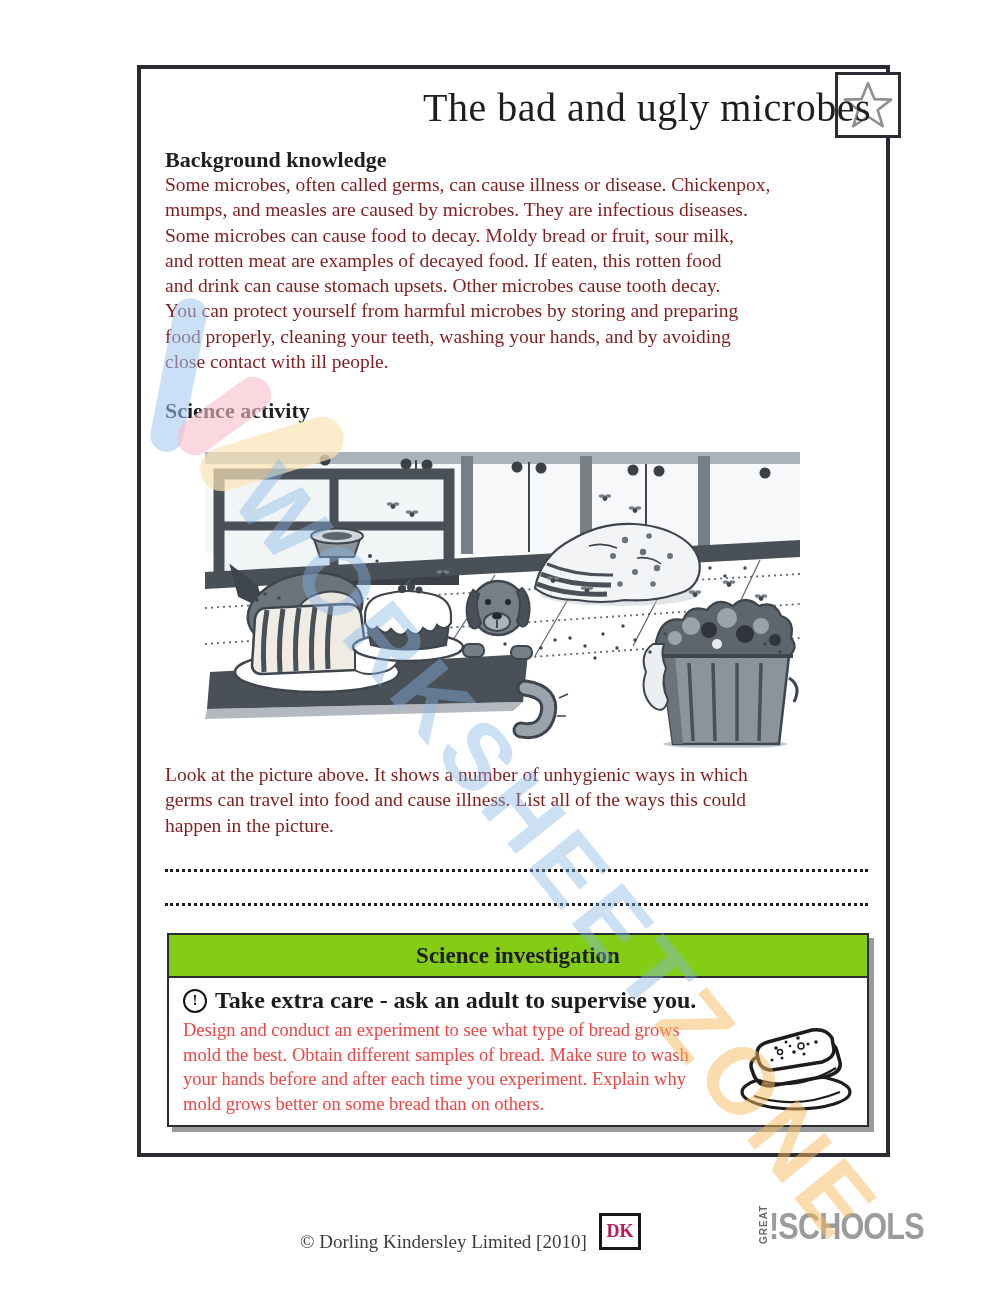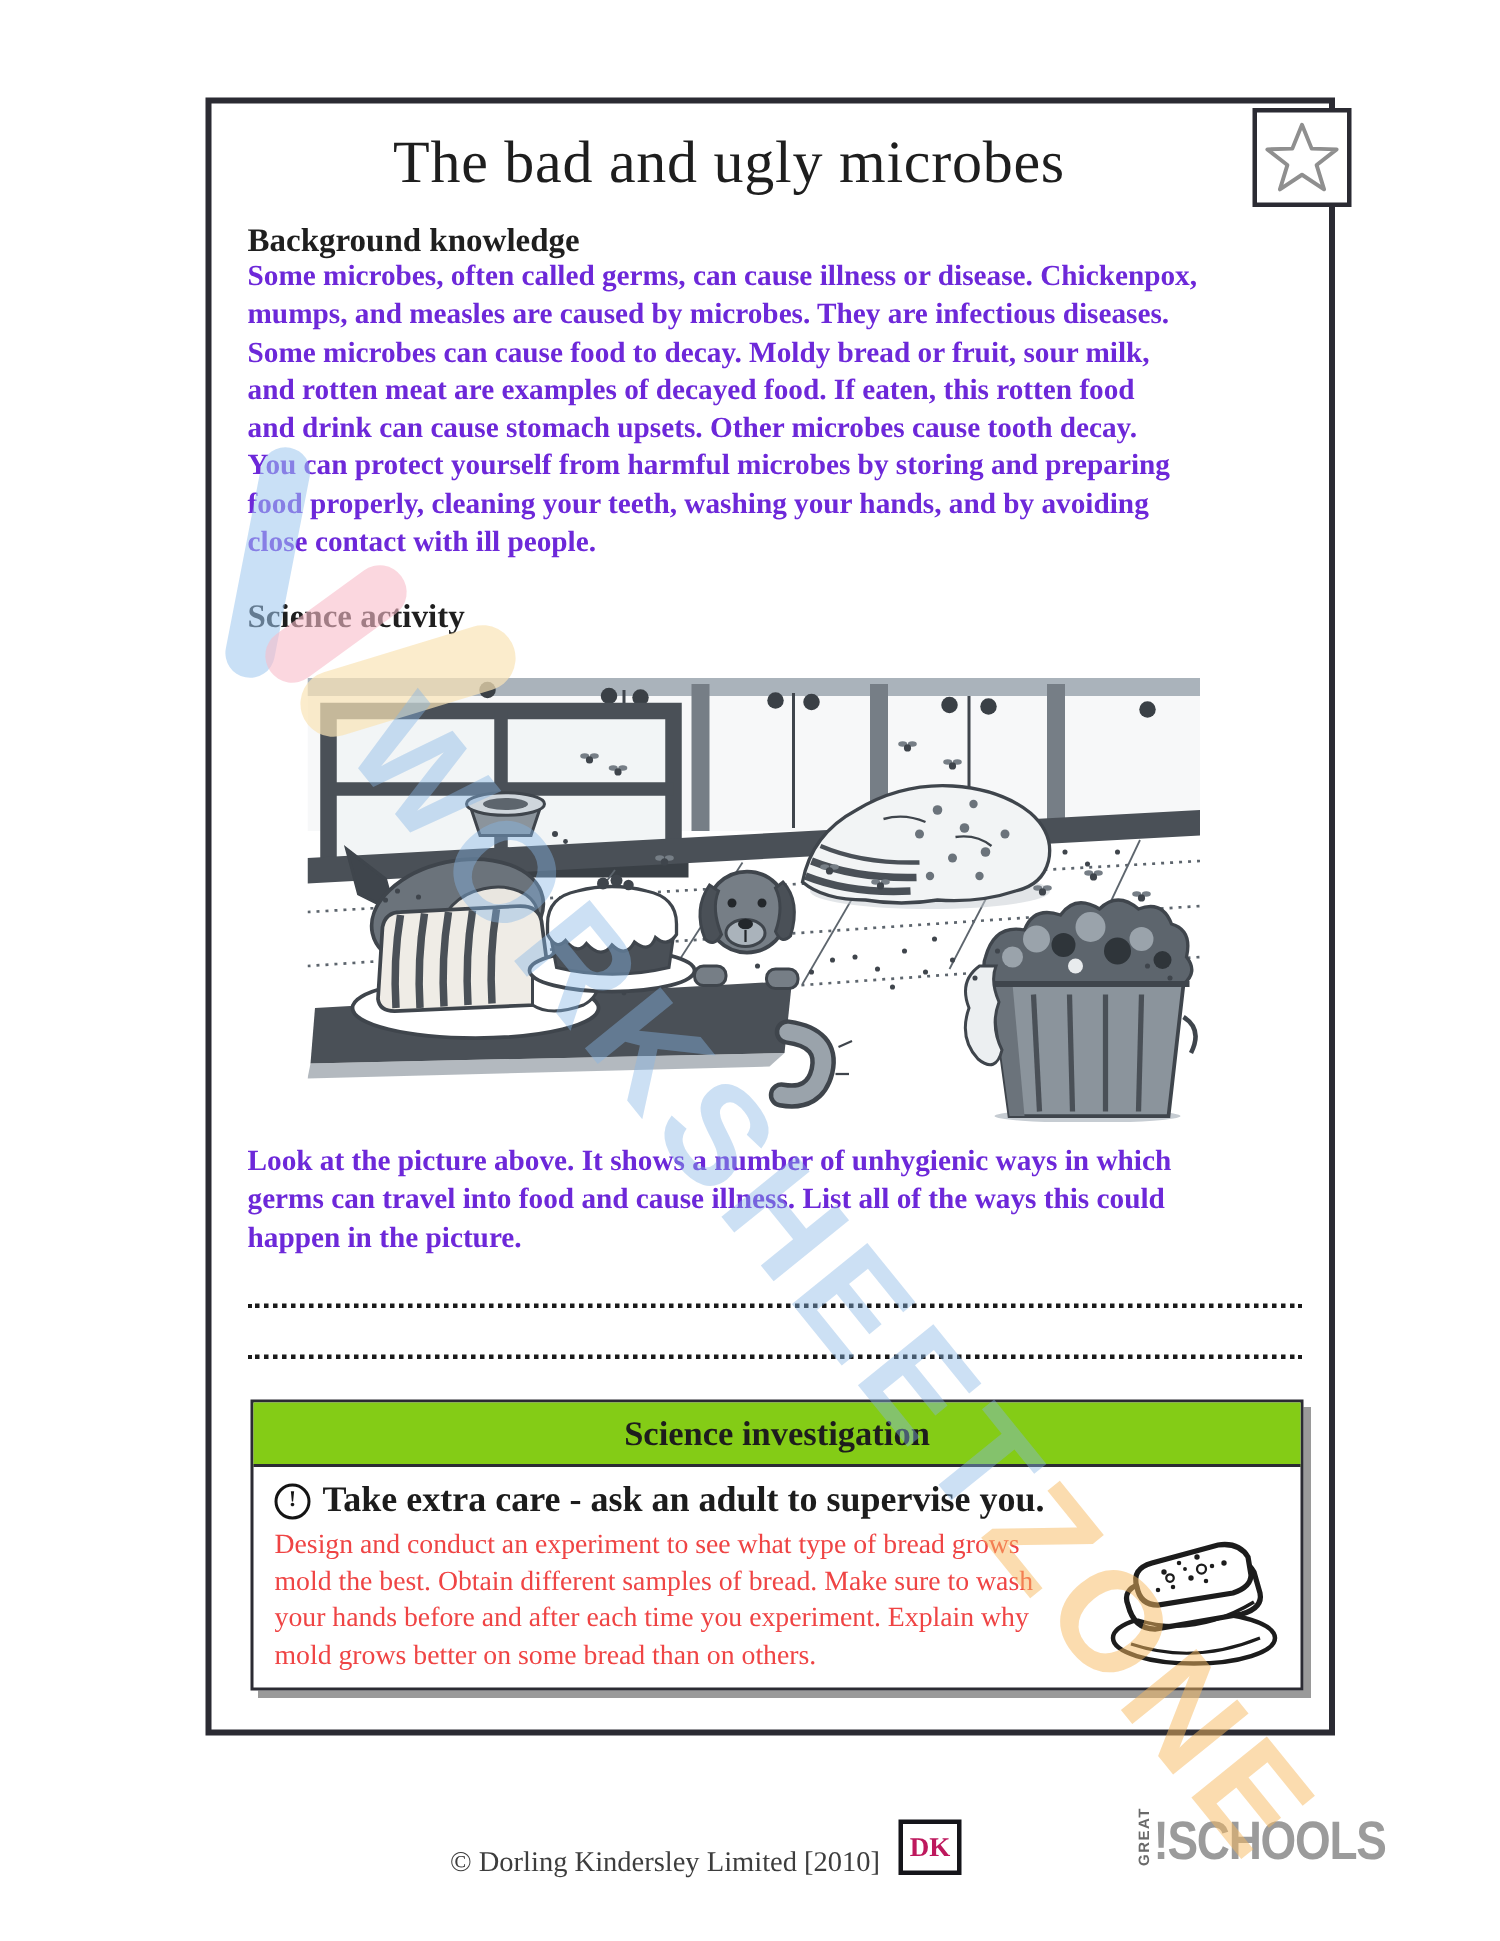--- a/index.html
+++ b/index.html
@@ -14,27 +14,28 @@
   .page-border{
     left:137px;top:65px;width:745px;height:1084px;
     border:4px solid #2b2b33;background:#fff;
   }
   .star-box{
     left:835px;top:72px;width:60px;height:60px;
     background:#fff;border:3px solid #2b2b33;
     display:flex;align-items:center;justify-content:center;
   }
   .page-title{
-    left:141px;top:84px;width:690px;text-align:center;
+    left:141px;top:84px;width:690px;text-align:right;
     font-size:40px;color:#1e1e1e;letter-spacing:.5px;
     font-family:"Liberation Serif", serif;
+    padding-left:40px;
   }
   .h-bold{font-weight:bold;color:#1f1f1f;}
   .bg-heading{left:165px;top:147px;font-size:22px;}
-  .para{font-size:19.5px;color:#6d28d9;line-height:25.3px;white-space:nowrap;font-weight:bold;}
+  .para{font-size:19.5px;color:#7f1d1d;line-height:25.3px;white-space:nowrap;}
   .bg-para{left:165px;top:172px;}
   .sci-heading{left:165px;top:398px;font-size:22px;}
   .prompt-para{left:165px;top:762px;}
   .dotline{
     left:165px;width:703px;height:0;
     border-bottom:3px dotted #1b1b1b;
   }
   
   .invest-box{
     left:167px;top:933px;width:698px;height:190px;

